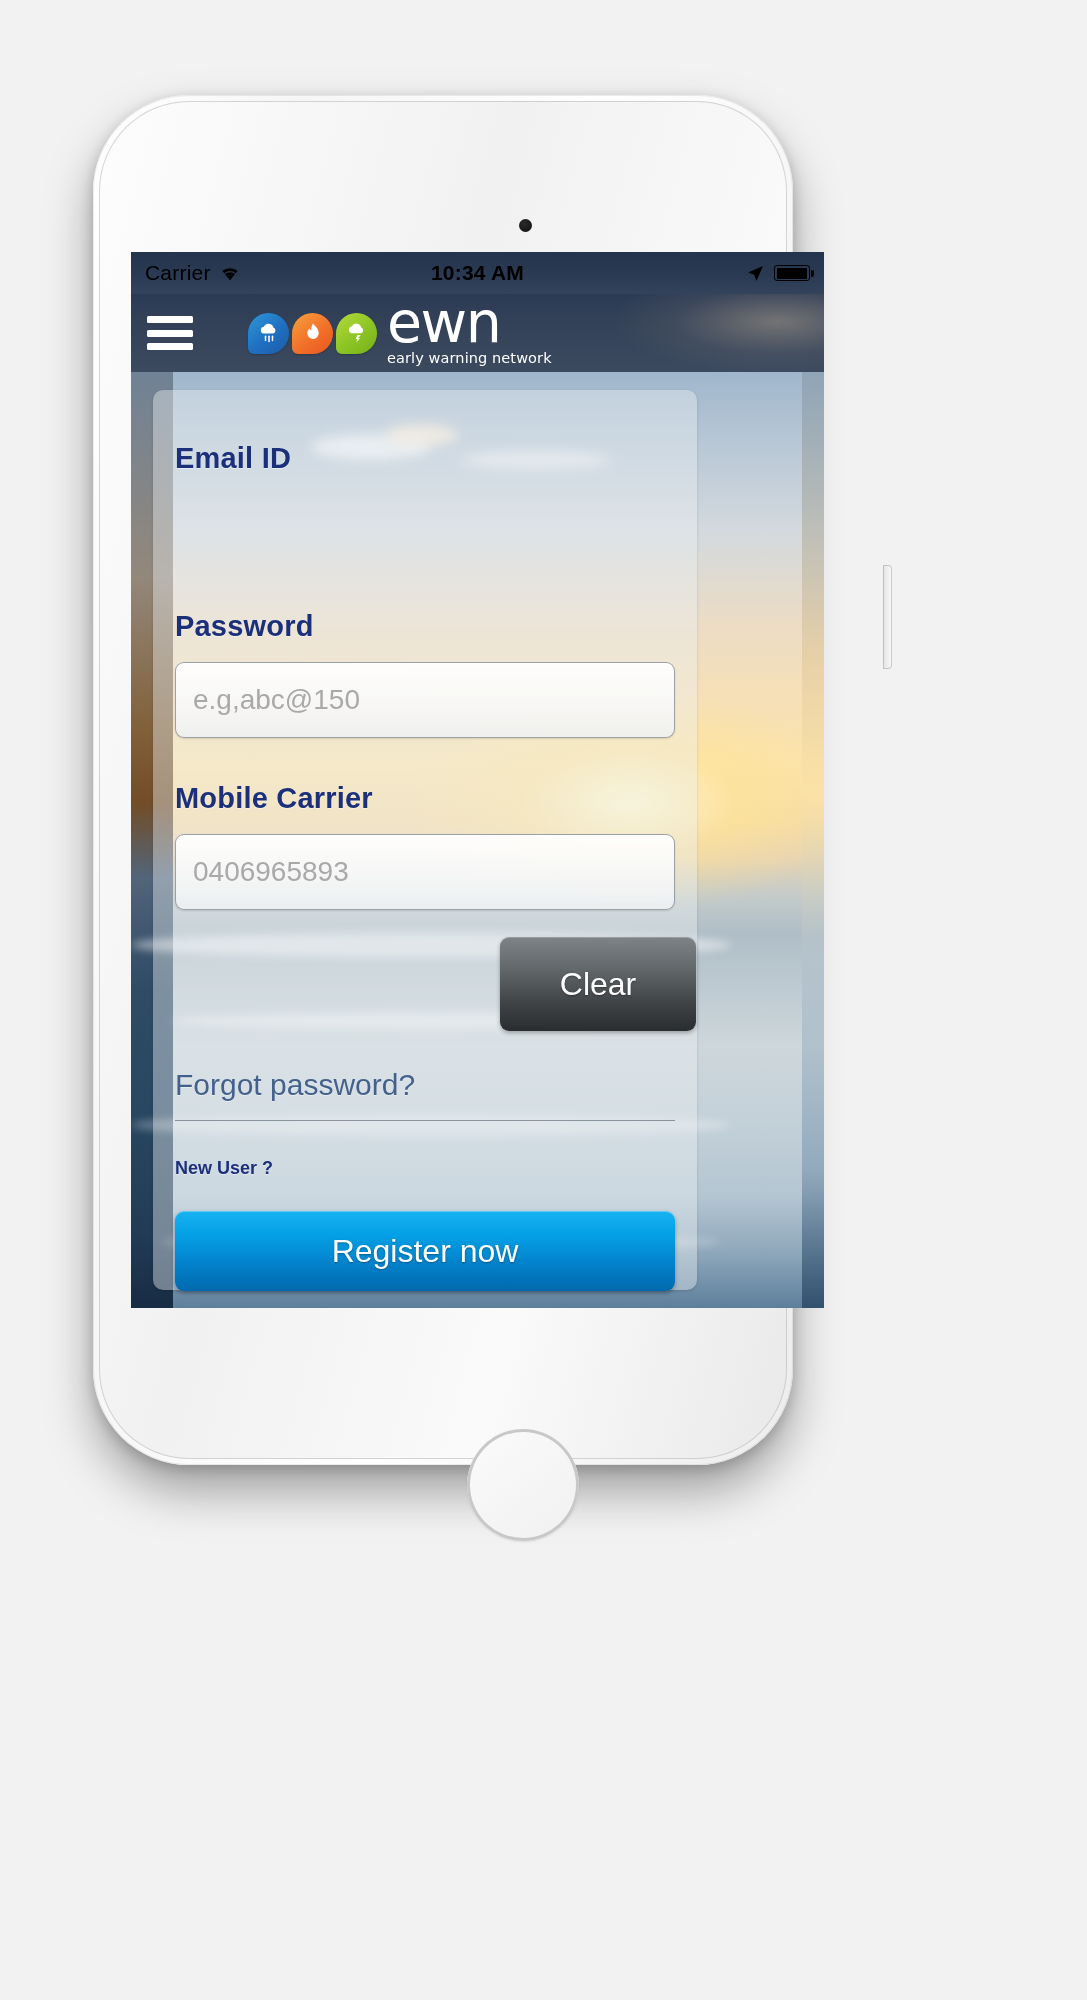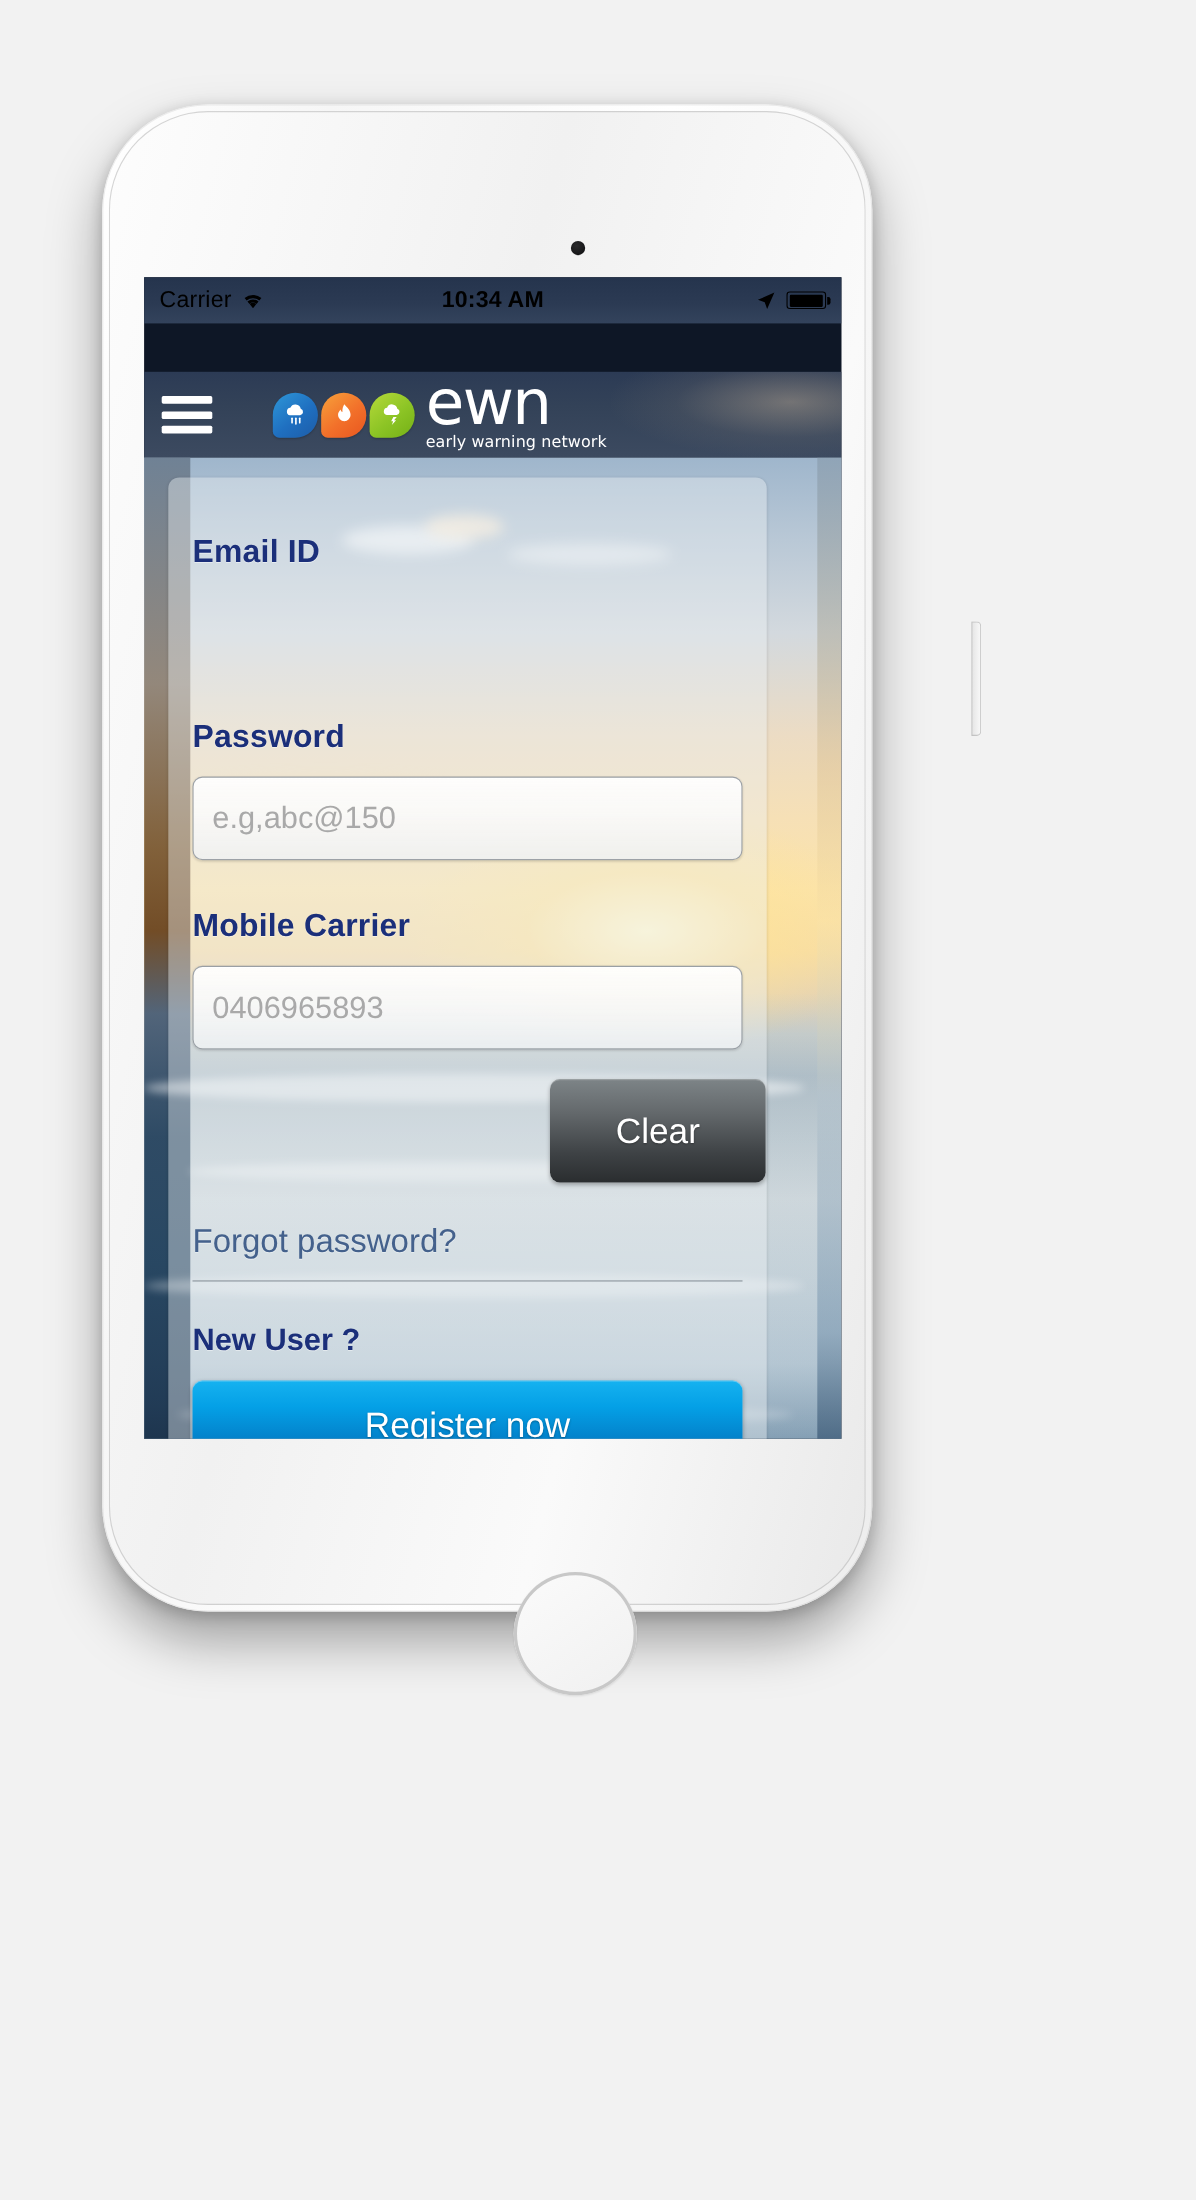--- a/index.html
+++ b/index.html
@@ -48,21 +48,21 @@
     background:radial-gradient(circle at 40% 35%,#2a2a2c,#0d0d0f);
   }
   #home-button{
     position:absolute;left:374px;top:1334px;width:112px;height:112px;border-radius:50%;
     background:linear-gradient(145deg,#fbfbfb,#f0f0f0);
     box-shadow:inset 0 0 0 3px #c8c8c8, 0 1px 2px rgba(0,0,0,.10);
   }
 
   
   #screen{
-    position:absolute;left:131px;top:252px;width:634px;height:1056px;
+    position:absolute;left:131px;top:252px;width:693px;height:1056px;
     overflow:hidden;background:#0e1726;
   }
 
   
   #status-bar{
     position:relative;height:42px;
     background:linear-gradient(180deg,#25344d 0%,#2b3a53 55%,#33435c 100%);
     display:flex;align-items:center;padding:0 14px;
     font-size:21px;color:#000;letter-spacing:.2px;
   }
@@ -78,21 +78,20 @@
     background:#000;border-radius:0 2px 2px 0;}
   .battery i{position:absolute;left:1.5px;top:1.5px;bottom:1.5px;width:30px;
     background:#000;border-radius:1px;display:block;}
 
   
   #app-header{
     position:relative;height:78px;
     background:linear-gradient(180deg,#2c3b55 0%,#334258 40%,#3c4a60 100%);
     display:flex;align-items:center;padding:0 16px;
     overflow:hidden;
-    margin-top:44px;
   }
   #app-header::after{
     content:"";position:absolute;right:0;top:0;width:210px;height:100%;
     background:radial-gradient(ellipse at 78% 35%,rgba(214,190,160,.40) 0%,rgba(140,130,120,.14) 45%,rgba(0,0,0,0) 72%);
     pointer-events:none;
   }
   #hamburger{width:46px;height:34px;display:flex;flex-direction:column;
     justify-content:space-between;cursor:pointer;flex:0 0 auto;position:relative;z-index:2;}
   #hamburger span{display:block;height:7px;background:#fff;border-radius:1.5px;}
   #brand{display:flex;align-items:center;margin-left:55px;position:relative;z-index:2;}
@@ -220,21 +219,21 @@
     position:absolute;left:22px;top:678px;
     font-size:30px;color:#44618c;cursor:pointer;
     text-shadow:0 1px 0 rgba(255,255,255,.4);
   }
   #divider{
     position:absolute;left:22px;top:730px;width:500px;height:1px;
     background:rgba(70,80,92,.55);
   }
   #lbl-newuser{
     position:absolute;left:22px;top:768px;
-    font-size:28px;font-weight:bold;color:#1b2f7a;
+    font-size:18px;font-weight:bold;color:#1b2f7a;
     text-shadow:0 1px 0 rgba(255,255,255,.45);
   }
 </style>
 </head>
 <body>
 
 <div id="phone-shell">
   <div id="phone-inner-bezel"></div>
 
   <div class="side-btn" id="btn-silent"></div>

